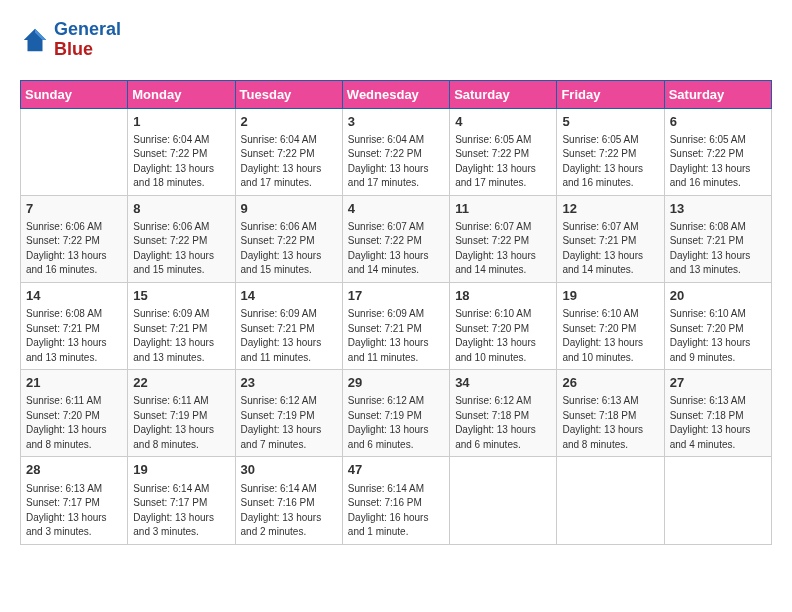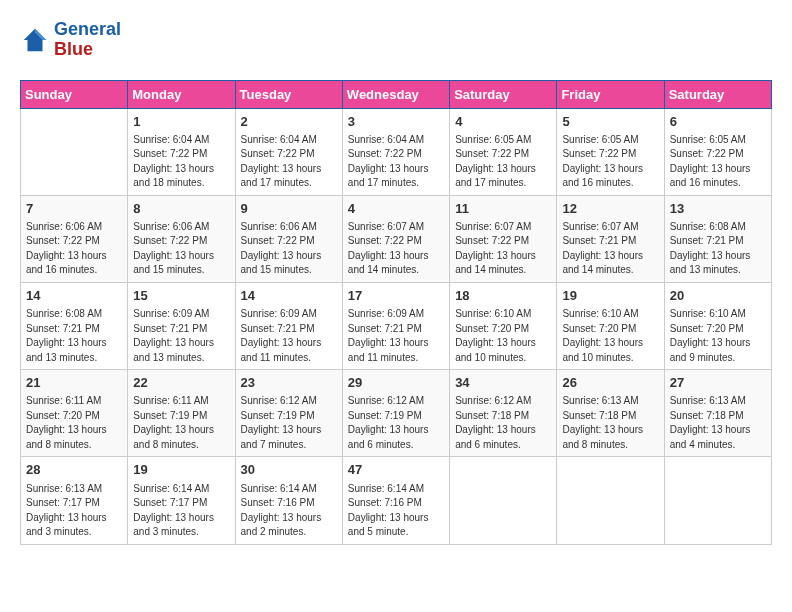--- a/index.html
+++ b/index.html
@@ -374,21 +374,21 @@
             <div>Sunrise: 6:14 AM</div>
             <div>Sunset: 7:16 PM</div>
             <div>Daylight: 13 hours and 2 minutes.</div>
           </div>
         </td>
         <td>
           <span class="day-number">47</span>
           <div class="cell-content">
             <div>Sunrise: 6:14 AM</div>
             <div>Sunset: 7:16 PM</div>
-            <div>Daylight: 13 hours and 5 minute.</div>
+            <div>Daylight: 16 hours and 1 minute.</div>
           </div>
         </td>
         <td class="empty"></td>
         <td class="empty"></td>
         <td class="empty"></td>
       </tr>
     </tbody>
 </table>
 
 </body></html>

